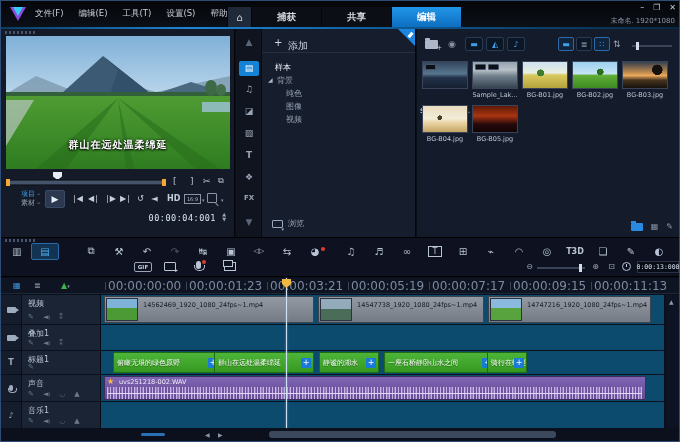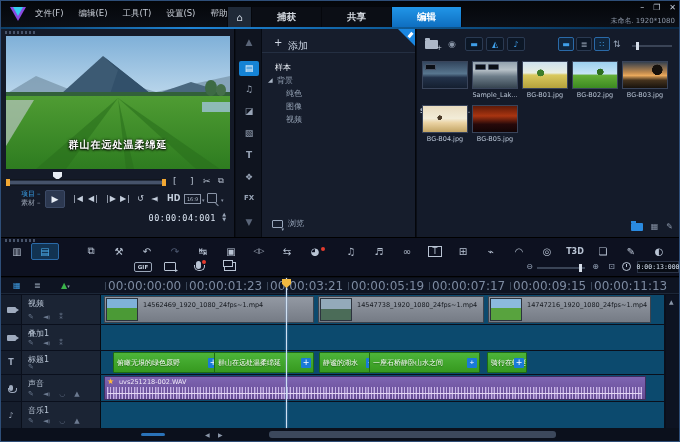--- a/index.html
+++ b/index.html
@@ -445,21 +445,21 @@
           <span class="plus">+</span>
         </div>
         <div class="tclip" style="left:113px;width:100px;">
           <span class="tt">群山在远处温柔绵延</span>
           <span class="plus">+</span>
         </div>
         <div class="tclip" style="left:218px;width:60px;">
           <span class="tt">静谧的湖水</span>
           <span class="plus">+</span>
         </div>
-        <div class="tclip" style="left:268px;width:111px;font-family:Liberation Mono, monospace;">
+        <div class="tclip" style="left:283px;width:111px;font-family:Liberation Mono, monospace;">
           <span class="tt">一座石桥静卧山水之间</span>
           <span class="plus">+</span>
         </div>
         <div class="tclip" style="left:386px;width:40px;">
           <span class="tt">骑行在蜿蜒</span>
           <span class="plus">+</span>
         </div>
       </div>
       <div class="t-head">
         <div class="t-ic" style="font-weight:bold;">T</div>

